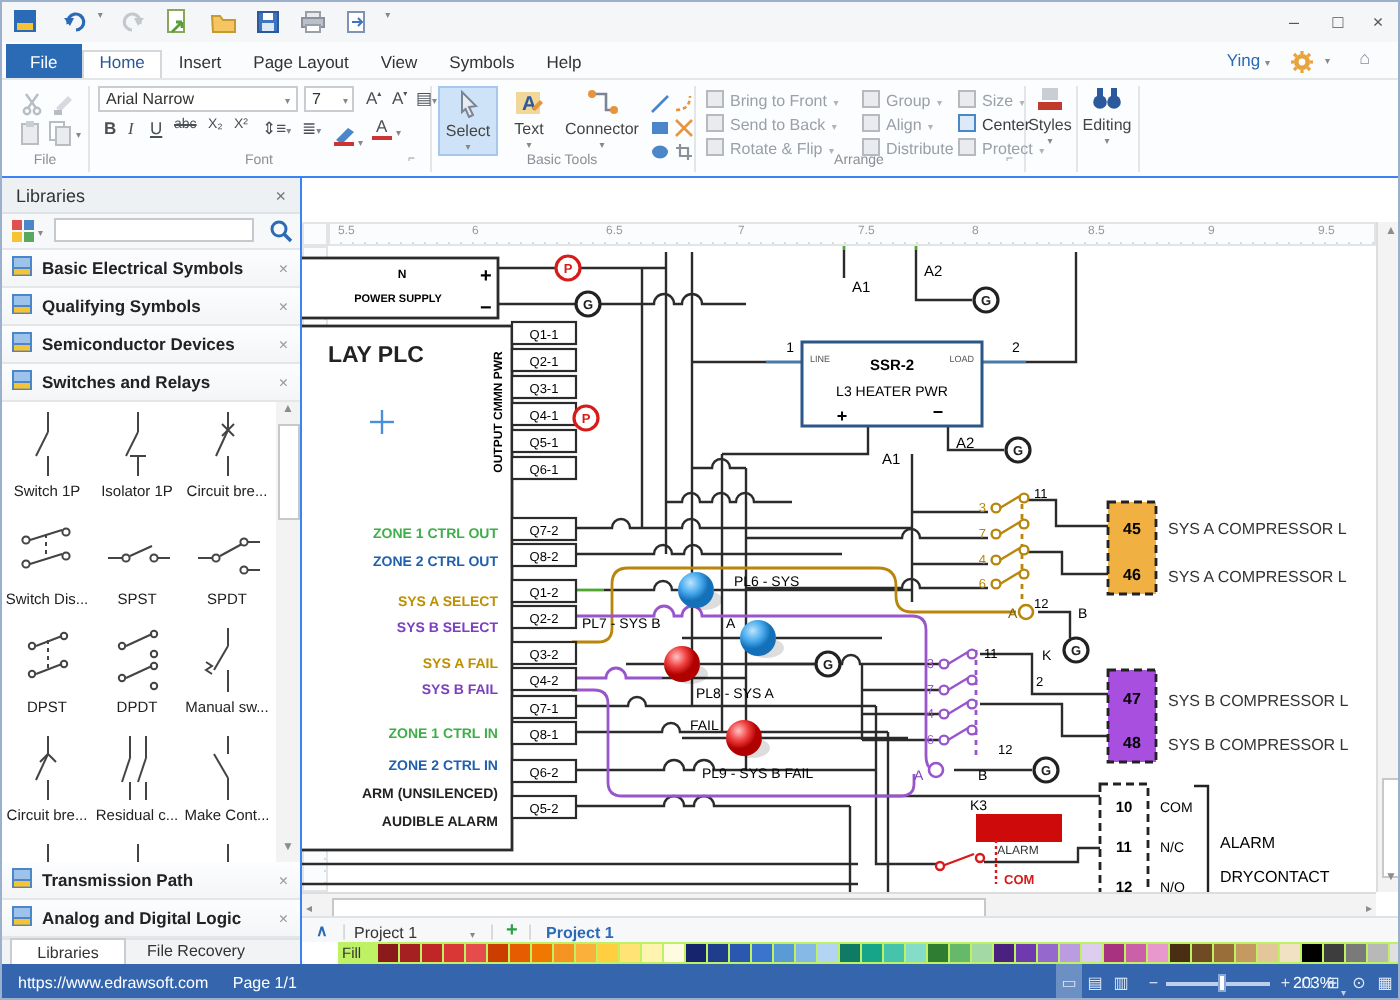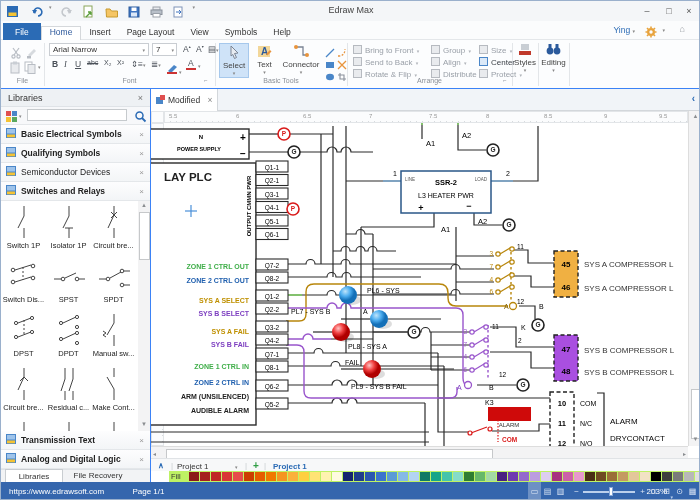--- a/index.html
+++ b/index.html
@@ -96,21 +96,20 @@
           <rect x="3" y="1" width="7" height="3" fill="#e8eaee" stroke="#9aa0a8"></rect>
           <rect x="1" y="4" width="11" height="4.5" fill="#b9c0c9" stroke="#8a919b"></rect>
           <rect x="3" y="7.5" width="7" height="3.5" fill="#fff" stroke="#9aa0a8"></rect>
         </svg></span>
     <span class="qat-ic" style="margin-left:5px">
       <svg width="12" height="12">
           <rect x="2" y="1" width="8" height="10" fill="#fff" stroke="#7f93b8"></rect>
           <path d="M4,6 h5 M7,4 l2,2 -2,2" stroke="#3e74c0" fill="none"></path>
         </svg></span>
     <span class="qat-ic caret" style="margin-left:4px">▾</span>
-    <span class="abs title-text" style="left:0;right:0;top:4px;text-align:center">Edraw Max</span>
     <span class="abs winbtn" style="right:44px;top:0">–</span>
     <span class="abs winbtn" style="right:22px;top:0">□</span>
     <span class="abs winbtn" style="right:2px;top:0">×</span>
   </div>
 
   <div class="abs menubar">
     <span id="menu-tabs" style="display:inline-block;margin-left:2px"><span class="mtab primary">File</span><span class="mtab active">Home</span><span class="mtab ">Insert</span><span class="mtab ">Page Layout</span><span class="mtab ">View</span><span class="mtab ">Symbols</span><span class="mtab ">Help</span></span>
     <span class="abs" style="right:66px;top:4px;font-size:8.5px;color:#2b6bb5"><span>Ying</span> <span class="caret">▾</span></span>
     <span class="abs" style="right:44px;top:3px">
       <svg width="12" height="12">
@@ -390,43 +389,34 @@
           <rect x="2" y="7.5" width="8" height="2.8" fill="#f5c333"></rect>
           <rect x="2" y="2" width="8" height="4.5" fill="#9ec3ea"></rect>
         </svg><span style="font-weight:bold">Basic Electrical Symbols</span><span class="x">×</span></div><div class="abs librow" style="top: 55px;"><svg width="12" height="12" style="vertical-align:-2px;margin:0 4px 0 4px">
           <rect x="1" y="1" width="10" height="10" fill="#4a86c8"></rect>
           <rect x="2" y="7.5" width="8" height="2.8" fill="#f5c333"></rect>
           <rect x="2" y="2" width="8" height="4.5" fill="#9ec3ea"></rect>
         </svg><span style="font-weight:bold">Qualifying Symbols</span><span class="x">×</span></div><div class="abs librow" style="top: 74px;"><svg width="12" height="12" style="vertical-align:-2px;margin:0 4px 0 4px">
           <rect x="1" y="1" width="10" height="10" fill="#4a86c8"></rect>
           <rect x="2" y="7.5" width="8" height="2.8" fill="#f5c333"></rect>
           <rect x="2" y="2" width="8" height="4.5" fill="#9ec3ea"></rect>
-        </svg><span style="font-weight:normal">Semiconductor Devices</span><span class="x">×</span></div><div class="abs librow" style="top: 93px;"><svg width="12" height="12" style="vertical-align:-2px;margin:0 4px 0 4px">
+        </svg><span style="font-weight:bold">Semiconductor Devices</span><span class="x">×</span></div><div class="abs librow" style="top: 93px;"><svg width="12" height="12" style="vertical-align:-2px;margin:0 4px 0 4px">
           <rect x="1" y="1" width="10" height="10" fill="#4a86c8"></rect>
           <rect x="2" y="7.5" width="8" height="2.8" fill="#f5c333"></rect>
           <rect x="2" y="2" width="8" height="4.5" fill="#9ec3ea"></rect>
         </svg><span style="font-weight:bold">Switches and Relays</span><span class="x">×</span></div><div class="abs librow" style="top: 342px;"><svg width="12" height="12" style="vertical-align:-2px;margin:0 4px 0 4px">
           <rect x="1" y="1" width="10" height="10" fill="#4a86c8"></rect>
           <rect x="2" y="7.5" width="8" height="2.8" fill="#f5c333"></rect>
           <rect x="2" y="2" width="8" height="4.5" fill="#9ec3ea"></rect>
-        </svg><span style="font-weight:bold">Transmission Text</span><span class="x">×</span></div><div class="abs librow" style="top: 361px;"><svg width="12" height="12" style="vertical-align:-2px;margin:0 4px 0 4px">
+        </svg><span style="font-weight:bold">Transmission Path</span><span class="x">×</span></div><div class="abs librow" style="top: 361px;"><svg width="12" height="12" style="vertical-align:-2px;margin:0 4px 0 4px">
           <rect x="1" y="1" width="10" height="10" fill="#4a86c8"></rect>
           <rect x="2" y="7.5" width="8" height="2.8" fill="#f5c333"></rect>
           <rect x="2" y="2" width="8" height="4.5" fill="#9ec3ea"></rect>
         </svg><span style="font-weight:bold">Analog and Digital Logic</span><span class="x">×</span></div></div>
 
-  <div class="abs tabbar">
-    <div class="doctab">
-      <svg width="9" height="9" style="margin:0 3px 0 5px;vertical-align:-1px">
-          <rect x="0" y="2" width="7" height="7" fill="#4a86c8"></rect>
-          <rect x="4" y="0" width="5" height="5" fill="#e05050"></rect>
-        </svg><span>Modified</span>
-      <span style="color:#888;margin-left:5px">×</span></div>
-    <span class="abs" style="right:6px;top:4px;color:#2b6bb5;font-size:10px;font-weight:bold">‹</span>
-  </div>
 
   <div class="abs ruler" style="left:150px;top:110px;width:13px;height:12px"></div>
   <div class="abs ruler" style="left:163px;top:110px;width:524px;height:12px;background-image:repeating-linear-gradient(90deg,transparent 0 5px,#d8dbde 5px 6px);background-size:100% 3px;background-position:0 9px;background-repeat:no-repeat" id="hruler">
       <span class="rnum" style="left: 4px; top: 1px;">5.5</span>
       <span class="rnum" style="left: 71px; top: 1px;">6</span>
       <span class="rnum" style="left: 138px; top: 1px;">6.5</span>
       <span class="rnum" style="left: 204px; top: 1px;">7</span>
       <span class="rnum" style="left: 264px; top: 1px;">7.5</span>
       <span class="rnum" style="left: 321px; top: 1px;">8</span>
       <span class="rnum" style="left: 379px; top: 1px;">8.5</span>
@@ -779,21 +769,21 @@
     <span class="abs" style="left:122px;top:2.5px;color:#2b6bb5;font-weight:bold">Project 1</span>
   </div>
 
   <div class="abs palbar">
     <span class="abs" style="left:2px;top:1px;font-size:7.5px;color:#333">Fill</span>
     <span class="abs" style="left:20px;top:1px;white-space:nowrap" id="swatches"><span class="sw" style="background: rgb(139, 26, 26);"></span><span class="sw" style="background: rgb(165, 32, 32);"></span><span class="sw" style="background: rgb(192, 38, 38);"></span><span class="sw" style="background: rgb(217, 54, 54);"></span><span class="sw" style="background: rgb(230, 76, 76);"></span><span class="sw" style="background: rgb(204, 61, 0);"></span><span class="sw" style="background: rgb(230, 92, 0);"></span><span class="sw" style="background: rgb(240, 120, 0);"></span><span class="sw" style="background: rgb(245, 148, 34);"></span><span class="sw" style="background: rgb(251, 176, 59);"></span><span class="sw" style="background: rgb(255, 207, 64);"></span><span class="sw" style="background: rgb(255, 227, 117);"></span><span class="sw" style="background: rgb(255, 243, 176);"></span><span class="sw" style="background: rgb(255, 251, 224);"></span><span class="sw" style="background: rgb(22, 36, 110);"></span><span class="sw" style="background: rgb(31, 61, 140);"></span><span class="sw" style="background: rgb(42, 87, 176);"></span><span class="sw" style="background: rgb(59, 116, 204);"></span><span class="sw" style="background: rgb(91, 155, 213);"></span><span class="sw" style="background: rgb(134, 185, 230);"></span><span class="sw" style="background: rgb(179, 212, 242);"></span><span class="sw" style="background: rgb(17, 122, 101);"></span><span class="sw" style="background: rgb(23, 165, 137);"></span><span class="sw" style="background: rgb(69, 196, 171);"></span><span class="sw" style="background: rgb(133, 220, 200);"></span><span class="sw" style="background: rgb(46, 125, 50);"></span><span class="sw" style="background: rgb(102, 184, 106);"></span><span class="sw" style="background: rgb(163, 217, 165);"></span><span class="sw" style="background: rgb(74, 32, 128);"></span><span class="sw" style="background: rgb(111, 58, 176);"></span><span class="sw" style="background: rgb(148, 104, 204);"></span><span class="sw" style="background: rgb(187, 156, 224);"></span><span class="sw" style="background: rgb(221, 206, 240);"></span><span class="sw" style="background: rgb(168, 50, 128);"></span><span class="sw" style="background: rgb(204, 96, 168);"></span><span class="sw" style="background: rgb(232, 152, 204);"></span><span class="sw" style="background: rgb(74, 46, 20);"></span><span class="sw" style="background: rgb(111, 74, 34);"></span><span class="sw" style="background: rgb(154, 110, 56);"></span><span class="sw" style="background: rgb(196, 154, 98);"></span><span class="sw" style="background: rgb(227, 199, 154);"></span><span class="sw" style="background: rgb(242, 226, 196);"></span><span class="sw" style="background: rgb(0, 0, 0);"></span><span class="sw" style="background: rgb(61, 61, 61);"></span><span class="sw" style="background: rgb(122, 122, 122);"></span><span class="sw" style="background: rgb(184, 184, 184);"></span><span class="sw" style="background: rgb(224, 224, 224);"></span><span class="sw" style="background: rgb(217, 79, 0);"></span></span>
   </div>
 
   <div class="abs statusbar">
     <span style="margin-left:8px">https://www.edrawsoft.com</span>
-    <span style="margin-left:26px">Page 1/1</span>
+    <span style="margin-left:10px">Page 1/1</span>
     <span class="abs" style="right:160px;top:0"><span class="sbi" style="background:rgba(255,255,255,.28)">▭</span></span>
     <span class="abs" style="right:147px;top:0"><span class="sbi">▤</span></span>
     <span class="abs" style="right:134px;top:0"><span class="sbi">▥</span></span>
     <span class="abs" style="right:122px;top:0;color:#dce6f5">−</span>
     <span class="abs" style="right:66px;top:9px;width:52px;height:1.5px;background:#bcd0ec"></span>
     <span class="abs" style="right:88px;top:5px;width:4px;height:9px;background:#fff;border:1px solid #88a8d8"></span>
     <span class="abs" style="right:56px;top:0;color:#dce6f5">+</span>
     <span class="abs" style="right:34px;top:0">203%</span>
     <span class="abs caret" style="right:28px;top:6px;color:#bcd0ec">▾</span>
     

